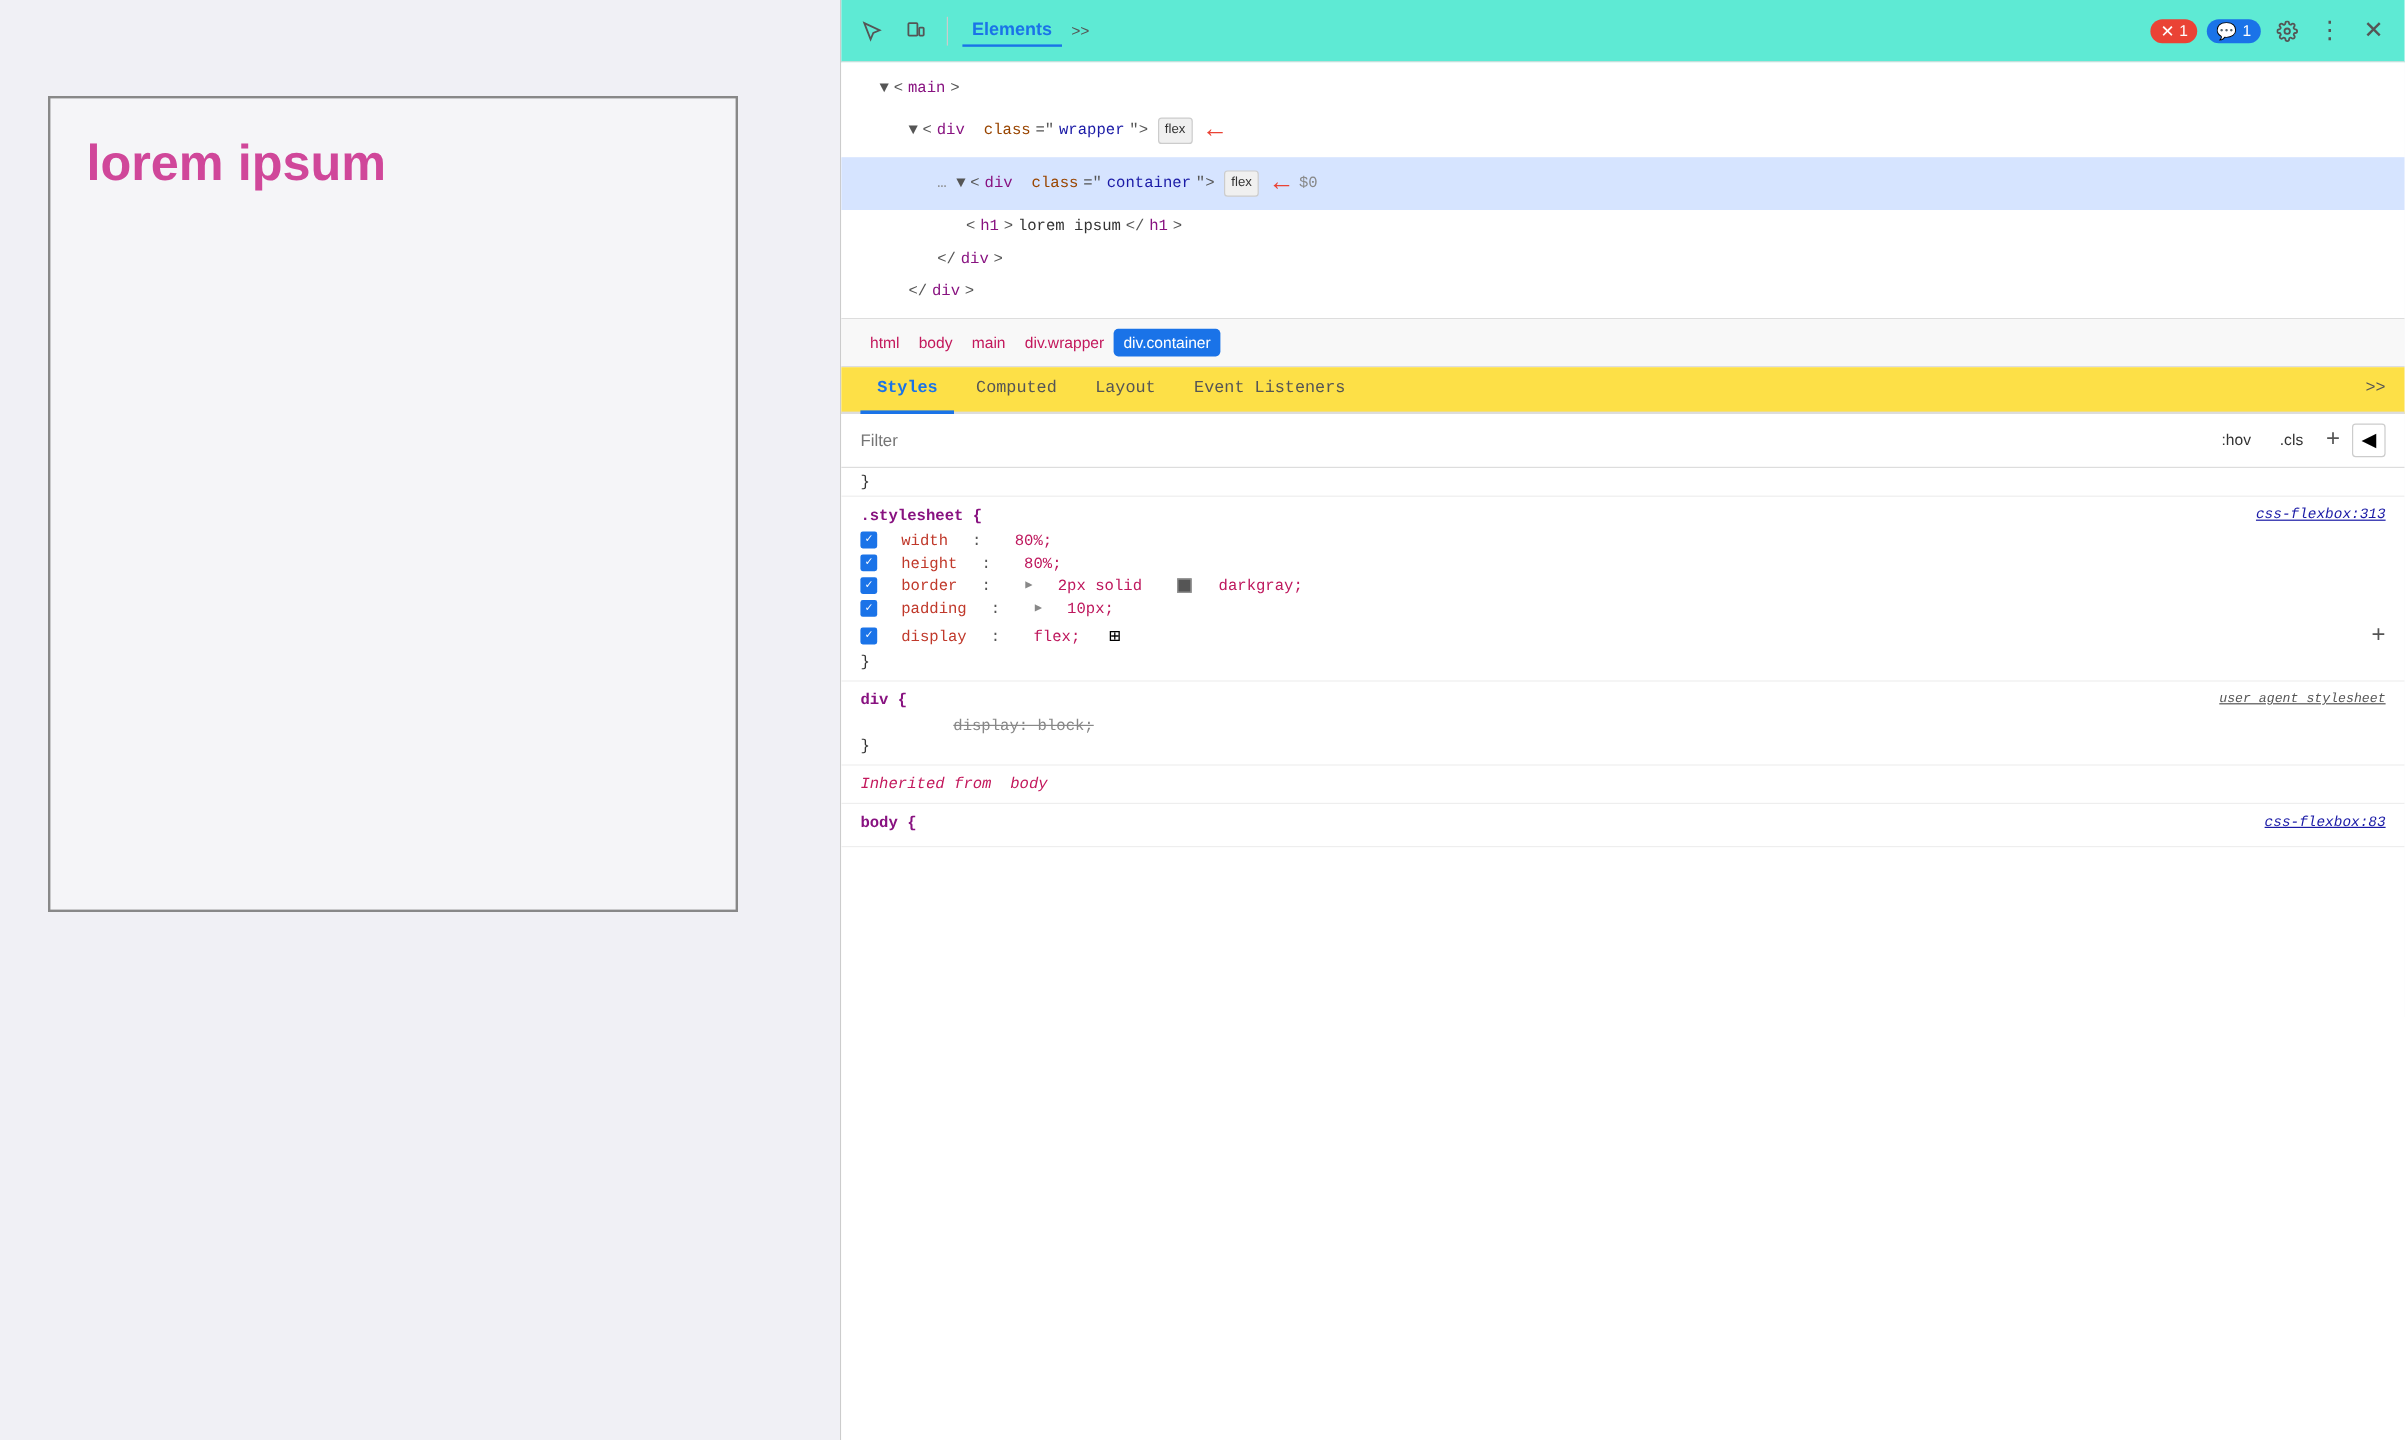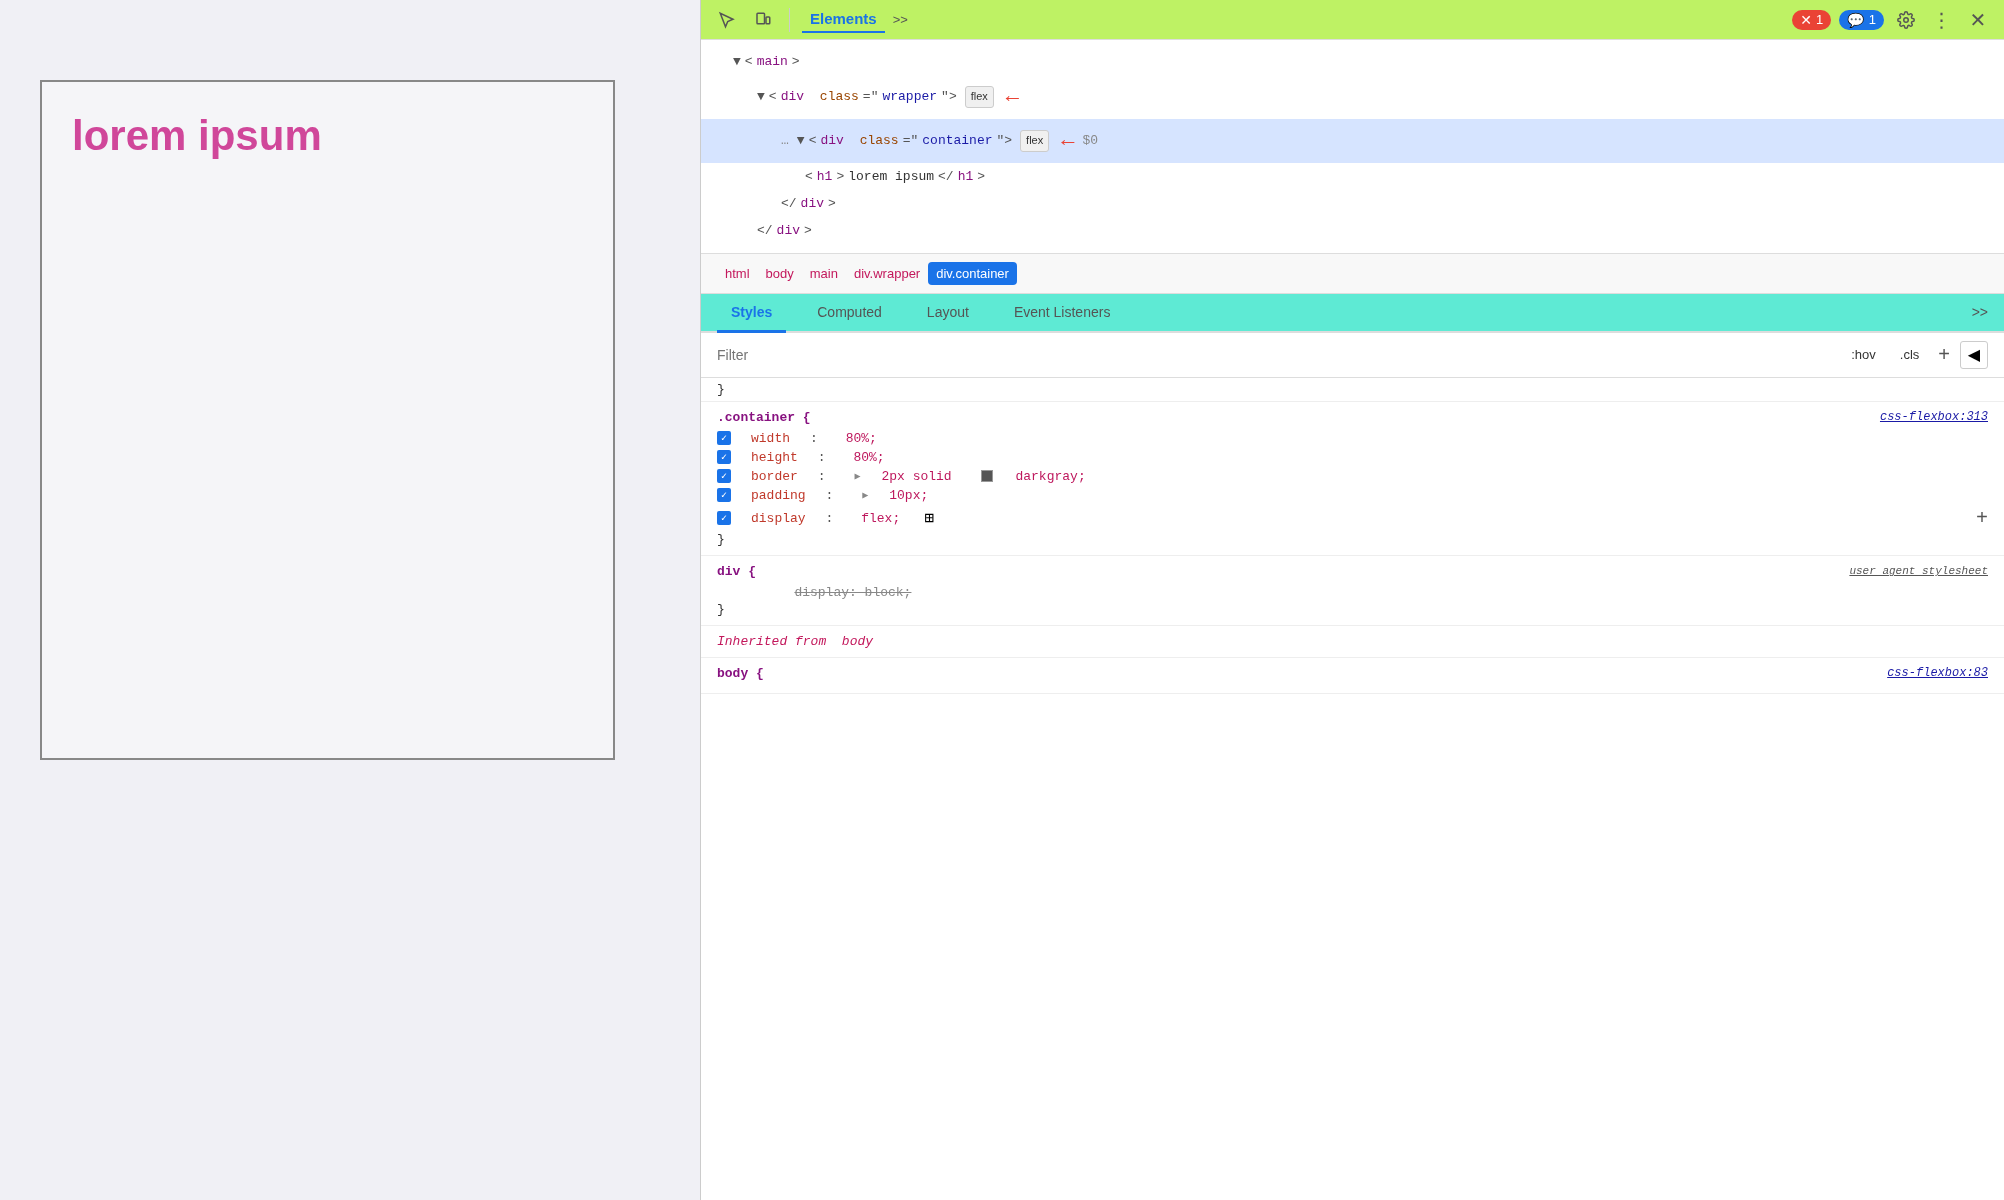--- a/index.html
+++ b/index.html
@@ -49,23 +49,23 @@
       height: 1200px;
       overflow: hidden;
     }
 
     
     #devtools-toolbar {
       display: flex;
       align-items: center;
       padding: 6px 12px;
       border-bottom: 1px solid #ddd;
-      background: #bef264;
+      background: #5eead4;
       gap: 8px;
-      height: 40px;
+      height: 52px;
     }
 
     .toolbar-icon {
       width: 28px;
       height: 28px;
       display: flex;
       align-items: center;
       justify-content: center;
       cursor: pointer;
       border-radius: 4px;
@@ -189,22 +189,23 @@
       color: white;
       border-radius: 4px;
     }
 
     
     #styles-tabs {
       display: flex;
       align-items: center;
       padding: 0 16px;
       border-bottom: 2px solid #ddd;
-      background: #5eead4;
-      gap: 17px;
+      background: #fde047;
+      gap: 4px;
+      font-family: Liberation Mono, monospace;
     }
 
     .styles-tab {
       padding: 10px 14px;
       font-size: 14px;
       cursor: pointer;
       color: #555;
       border-bottom: 3px solid transparent;
       margin-bottom: -2px;
     }
@@ -543,21 +544,21 @@
   </div>
 
   <div id="styles-content">
 
     <div class="style-partial">
       <span>}</span>
     </div>
 
     <div class="style-section">
       <div class="style-selector-line">
-        <span class="style-selector">.container {</span>
+        <span class="style-selector">.stylesheet {</span>
         <span class="style-source">css-flexbox:313</span>
       </div>
 
       <div class="style-prop-line">
         <div class="style-checkbox"></div>
         <span class="prop-name">width</span>
         <span style="color:#555;">:&nbsp;</span>
         <span class="prop-value">80%;</span>
       </div>
 

